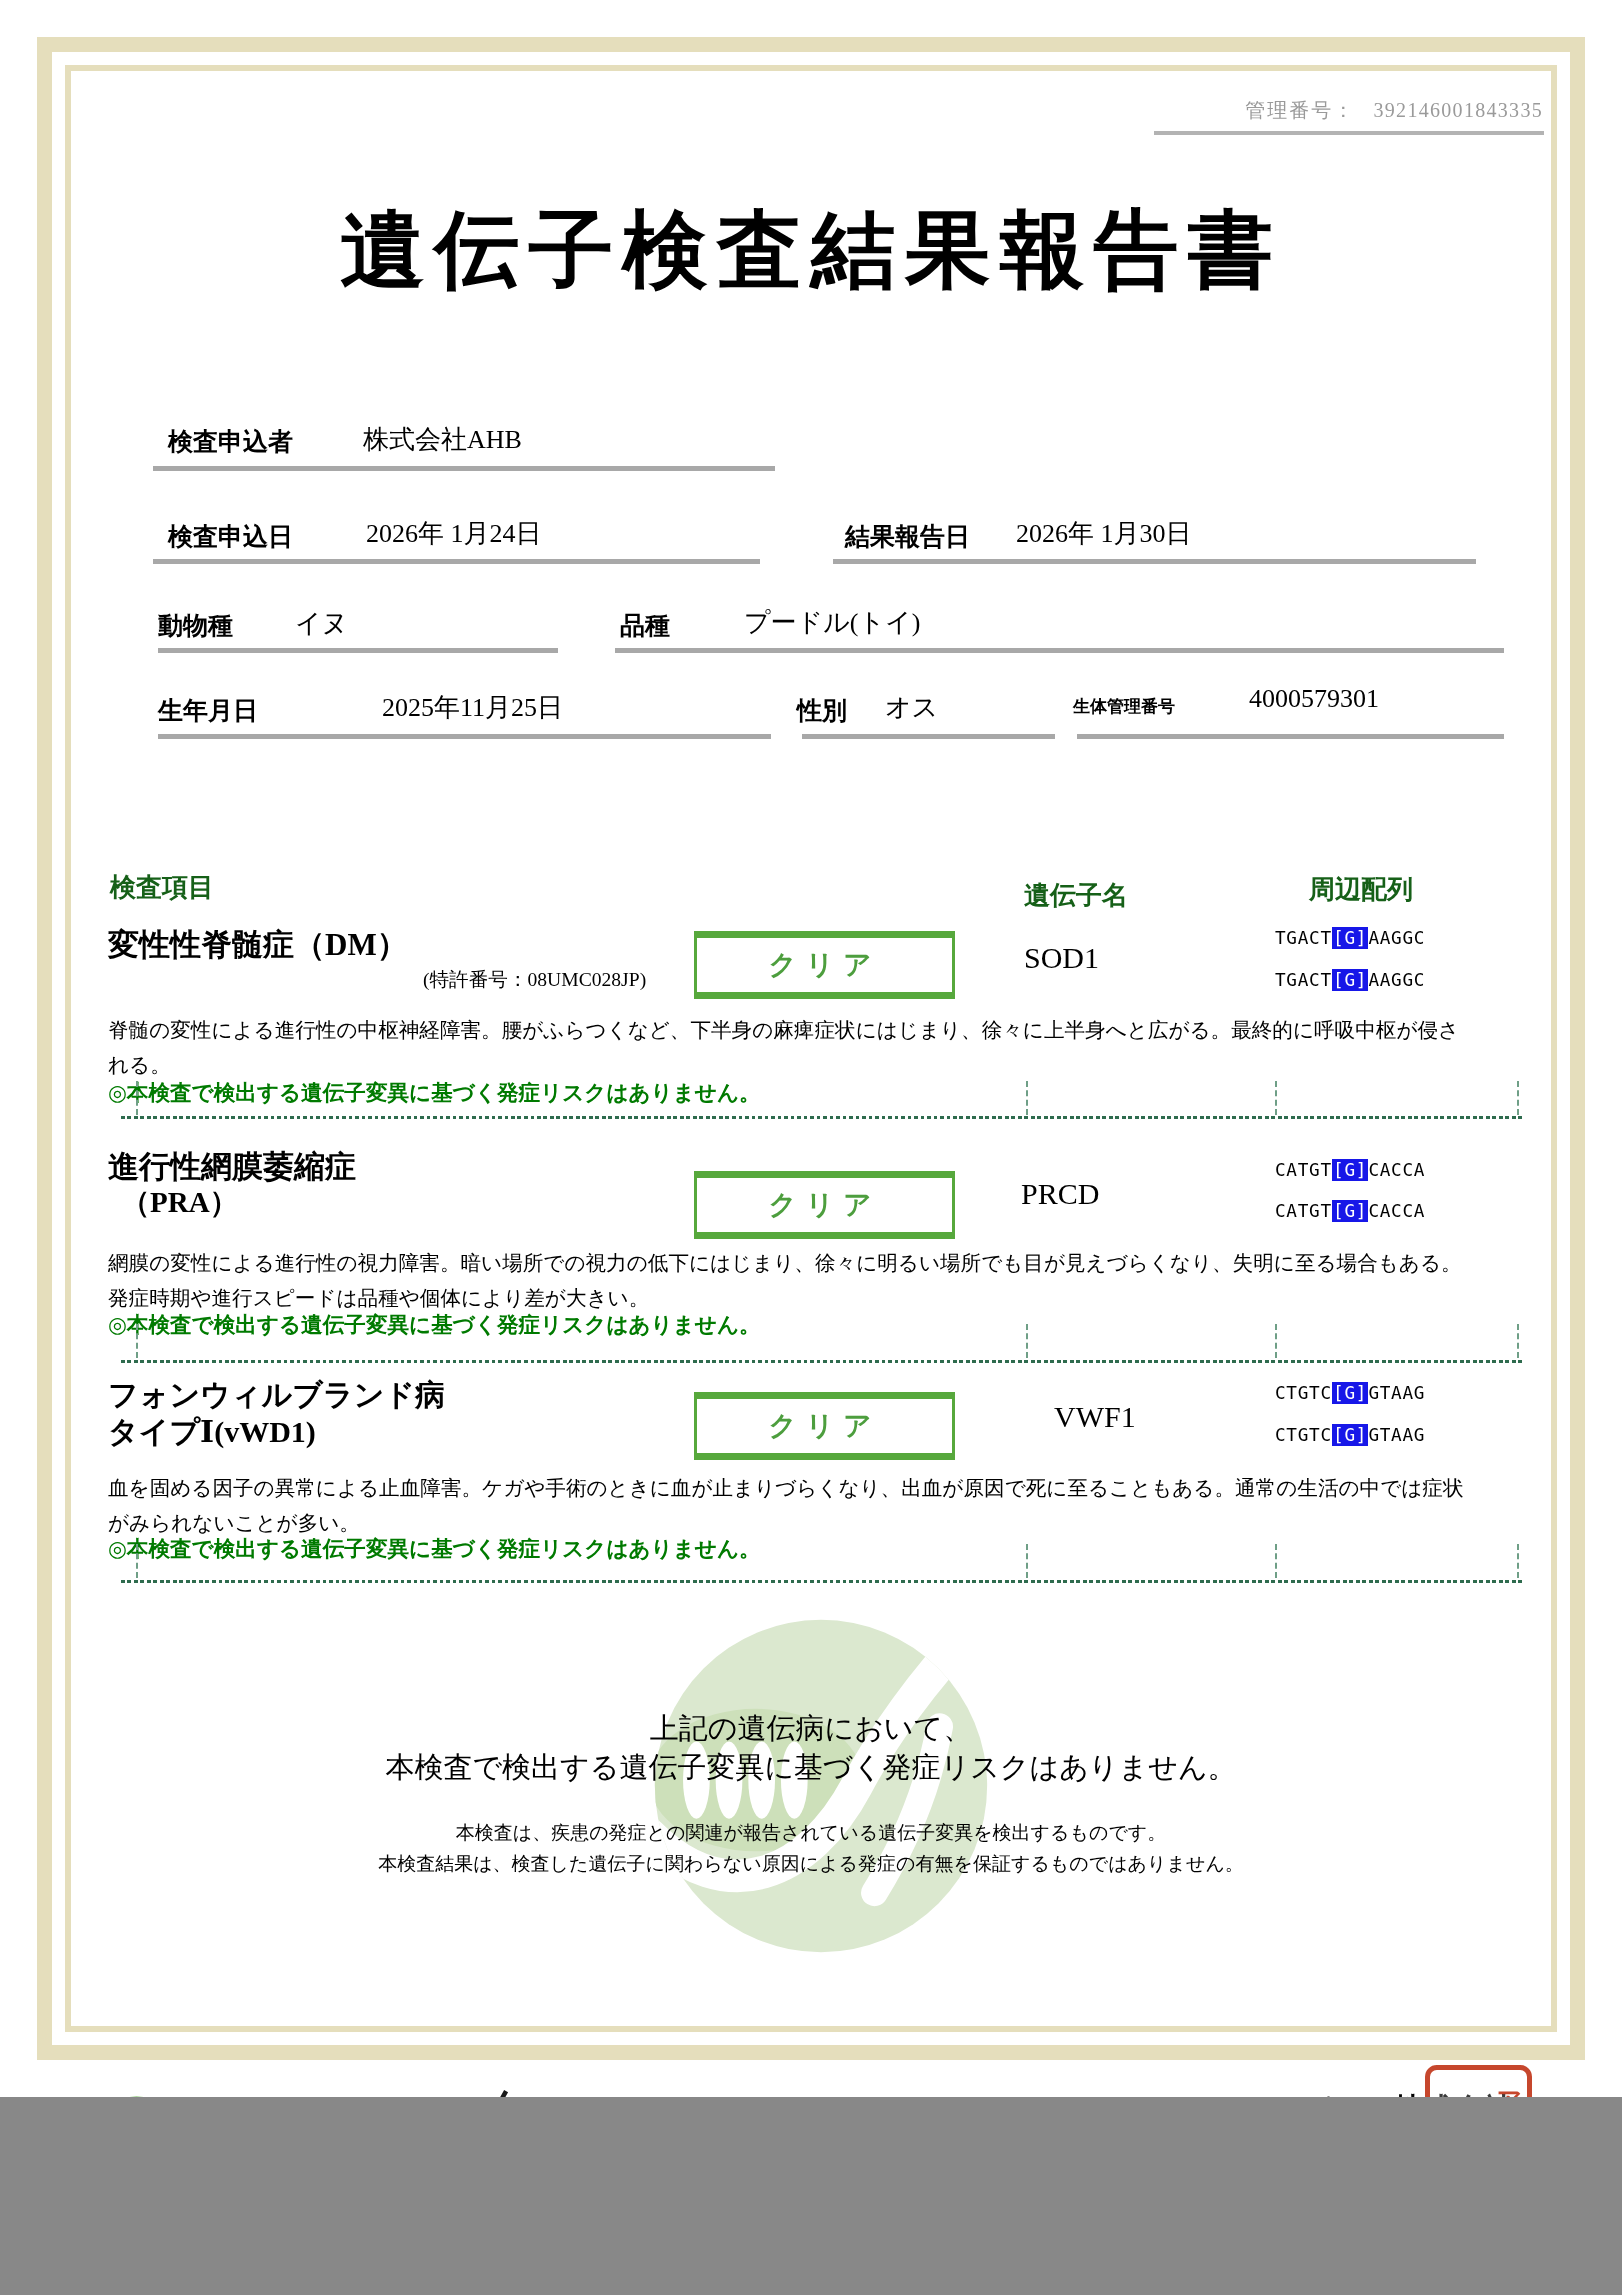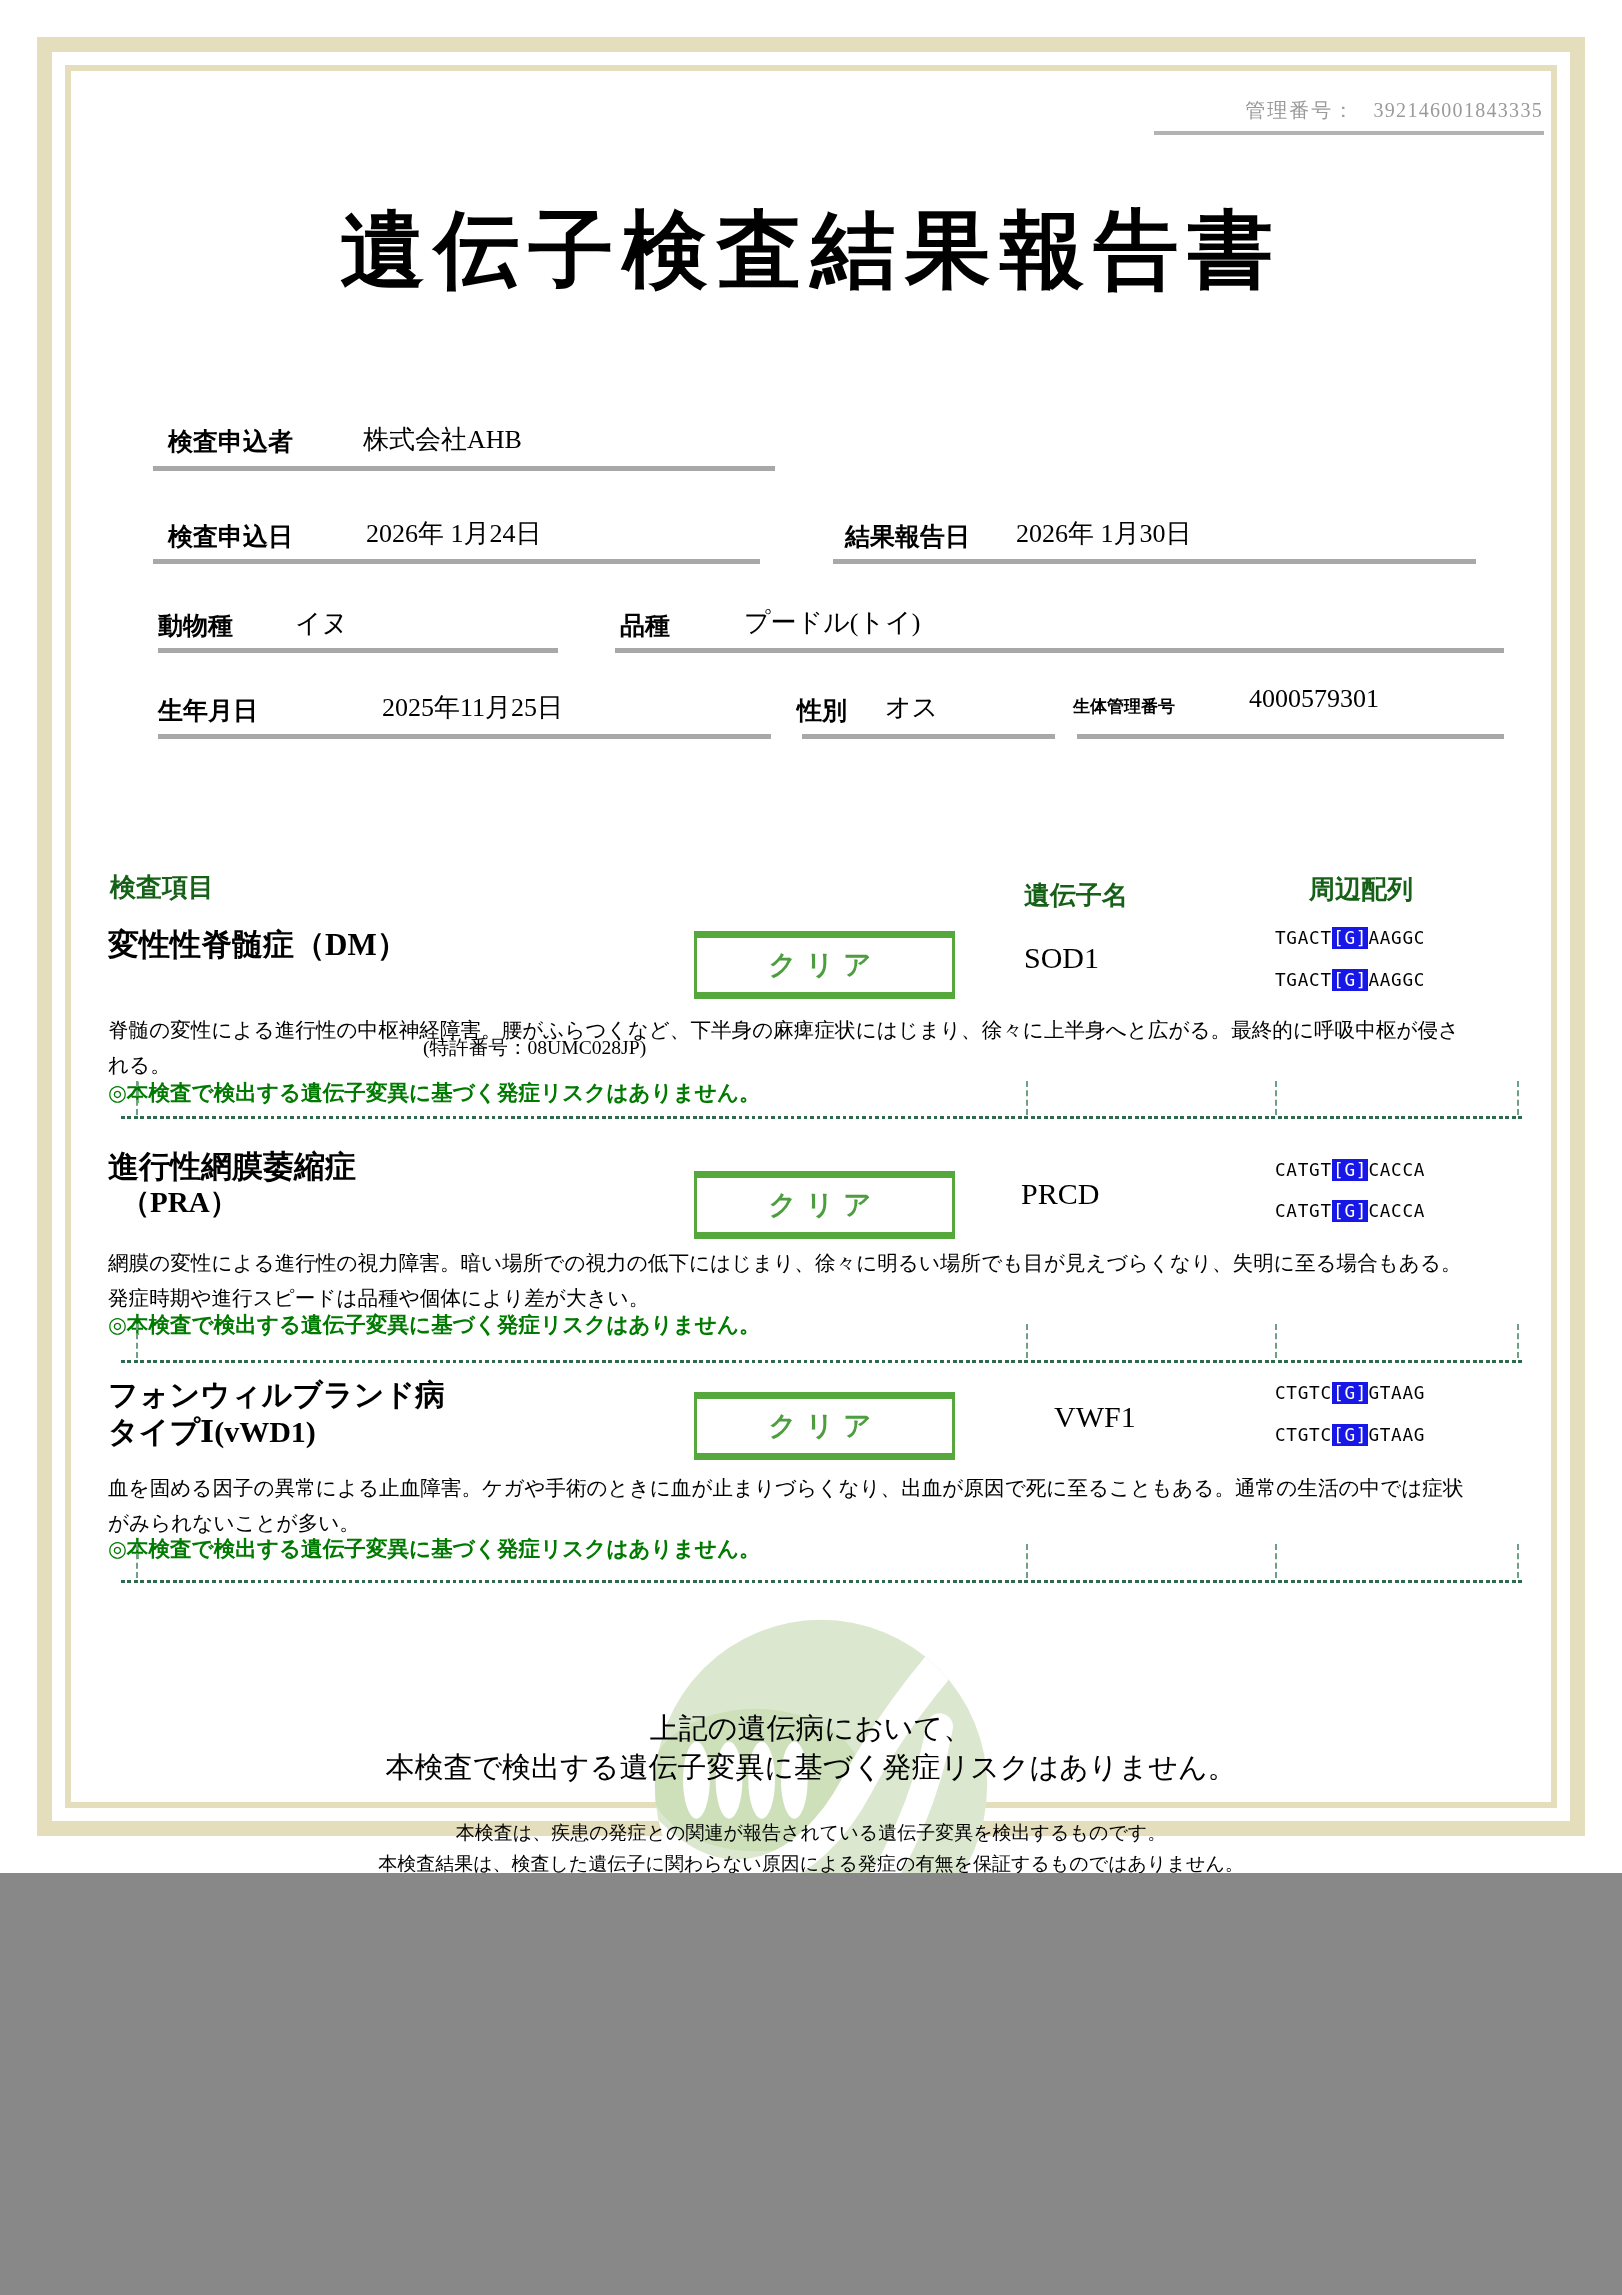--- a/index.html
+++ b/index.html
@@ -1,17 +1,17 @@
 <!DOCTYPE html>
 <html style="font-size:10.5px"><head>
 <meta charset="utf-8">
 <style>
   html,body{margin:0;padding:0;background:#888;}
   .page{
-    position:relative;width:1622px;height:1873px;background:#ffffff;
+    position:relative;width:1622px;height:2097px;background:#ffffff;
     font-family:"Liberation Serif","DejaVu Serif",serif;color:#000;overflow:hidden;
   }
   
   .frame-outer{position:absolute;top:37px;left:37px;right:37px;bottom:37px;border:15px solid #e5debc;pointer-events:none;}
   .frame-inner{position:absolute;top:65px;left:65px;right:65px;bottom:65px;border:6.5px solid #e5debc;pointer-events:none;}
   .abs{position:absolute;}
   
   .ctrl{top:97px;right:79px;font-size:20px;color:#9a9a9a;letter-spacing:2px;white-space:nowrap;}
   .ctrl .num{margin-left:18.3px;letter-spacing:1.3px;}
   .ctrl-line{top:131px;left:1154px;width:390px;height:3.9px;background:#b3b3b3;}
@@ -96,21 +96,21 @@
   <div class="abs fline" style="top:734px;left:802px;width:253px;"></div>
   <div class="abs flabel" style="top:695px;left:1073px;font-size:17px;">生体管理番号</div>
   <div class="abs fvalue" style="top:684px;left:1249px;">4000579301</div>
   <div class="abs fline" style="top:734px;left:1077px;width:427px;"></div>
 
   <div class="abs thead" style="top:870px;left:110px;">検査項目</div>
   <div class="abs thead" style="top:878px;left:1024px;">遺伝子名</div>
   <div class="abs thead" style="top:872px;left:1309px;">周辺配列</div>
 
   <div class="abs iname" style="top:924px;left:108px;">変性性脊髄症（DM）</div>
-  <div class="abs patent" style="top:1034px;left:423px;">(特許番号：08UMC028JP)</div>
+  <div class="abs patent" style="top:966px;left:423px;">(特許番号：08UMC028JP)</div>
   <div class="abs result-box" style="top:931px;left:694px;">
     <span>クリア</span>
   </div>
   <div class="abs gene" style="top:941px;left:1024px;">SOD1</div>
   <div class="abs seq" style="top:928px;left:1275px;">
     <span>TGACT</span><span class="mut">[G]</span><span>AAGGC</span>
   </div>
   <div class="abs seq" style="top:970px;left:1275px;">
     <span>TGACT</span><span class="mut">[G]</span><span>AAGGC</span>
   </div>

